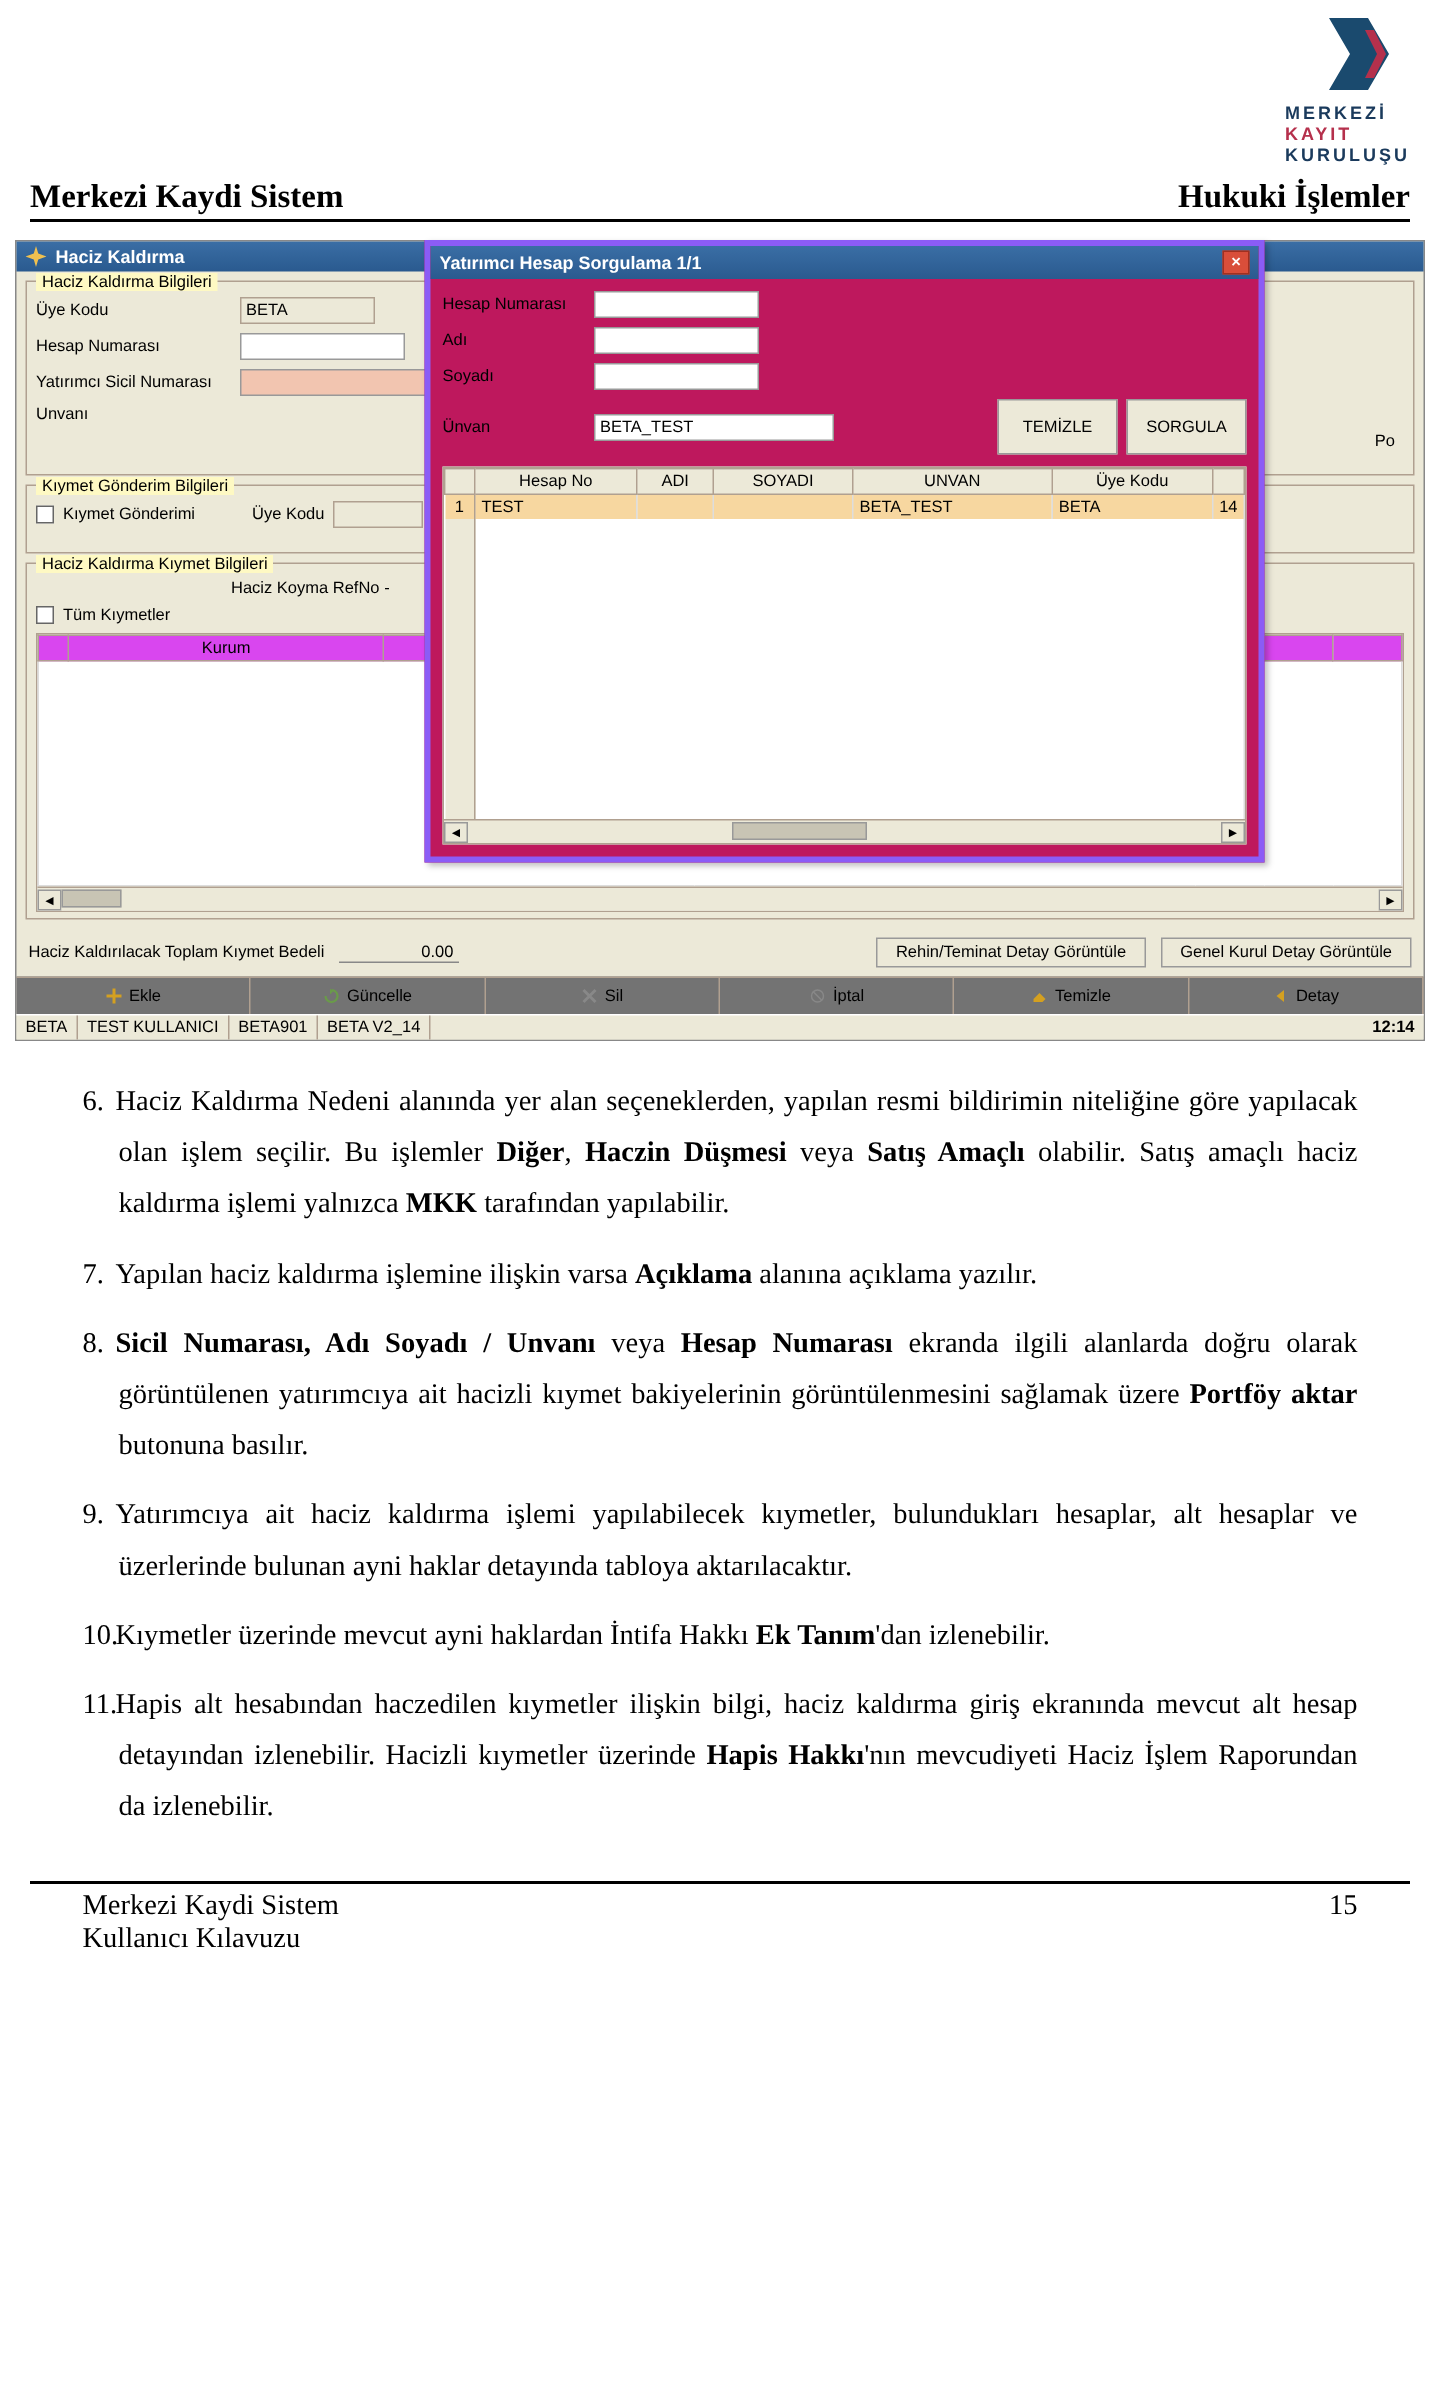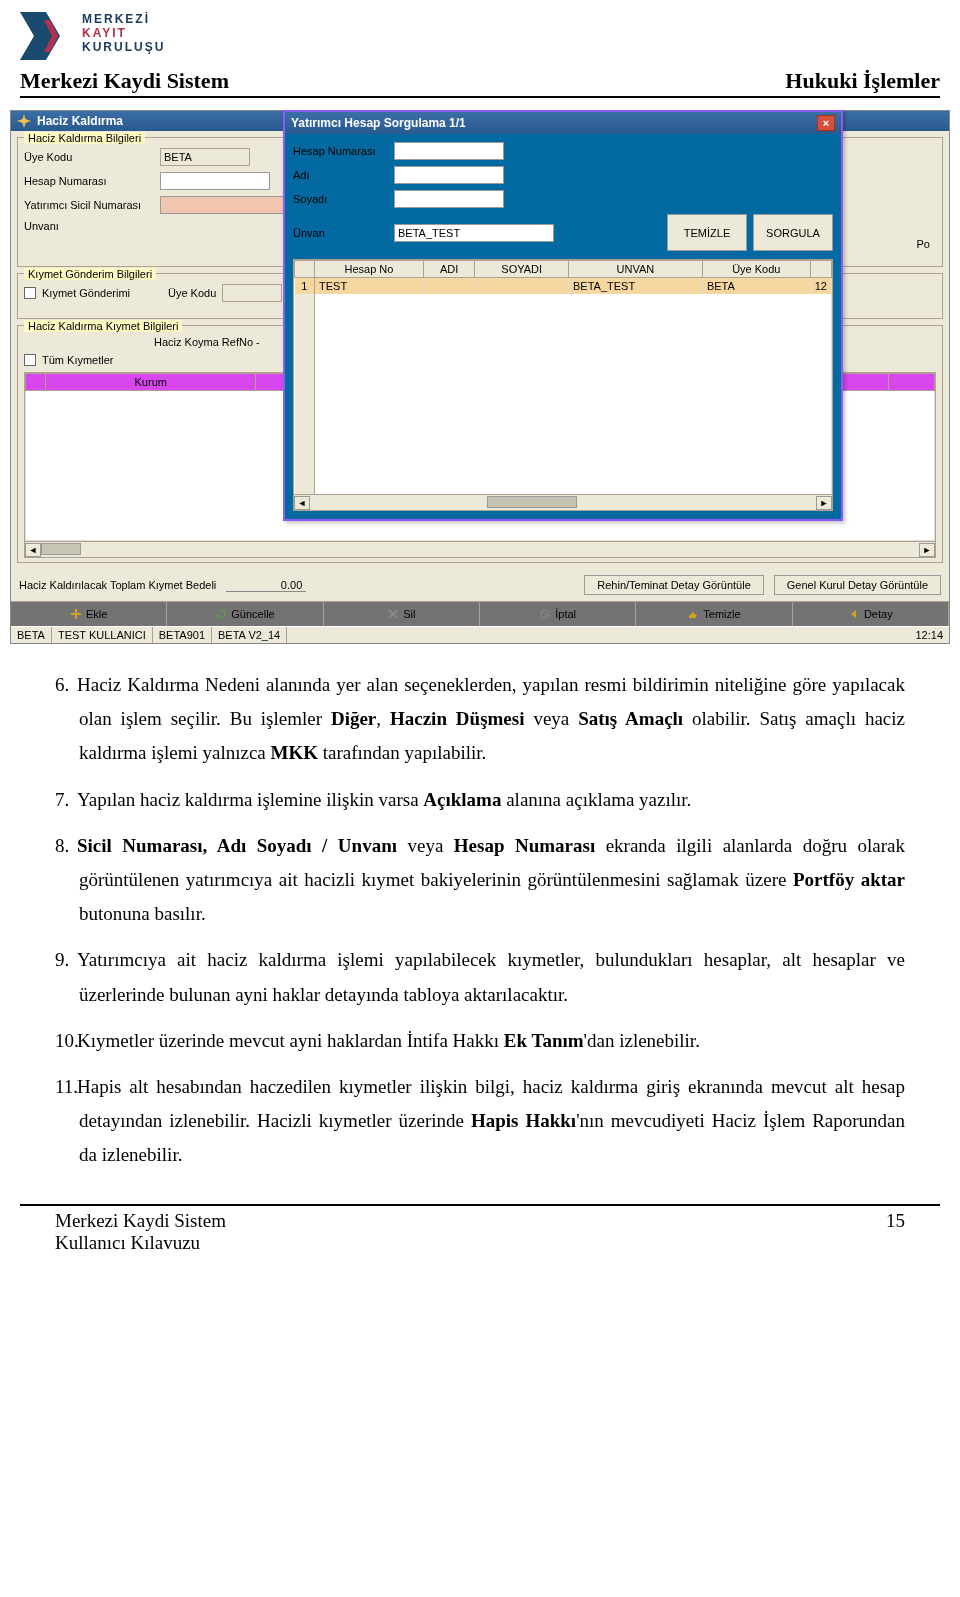--- a/index.html
+++ b/index.html
@@ -1,20 +1,20 @@
 <!DOCTYPE html>
 <html><head>
 <meta charset="utf-8">
 <style>
   * { box-sizing: border-box; margin: 0; padding: 0; }
   body { font-family: Arial, sans-serif; background: #fff; width: 960px; margin: 0 auto; color: #000; }
   
   
   .page-header { padding: 12px 20px 4px; }
-  .logo-row { display: flex; align-items: flex-start; gap: 8px; margin-bottom: 8px; }
+  .logo-row { display: flex; align-items: flex-end; gap: 8px; margin-bottom: 8px; flex-direction: column; }
   .logo-mark { width: 54px; height: 48px; position: relative; }
   .logo-text { display: flex; flex-direction: column; gap: 0; }
   .logo-text span { font-size: 12px; font-weight: bold; color: #1a3a5c; letter-spacing: 2px; }
   .logo-text .red { color: #b5304c; }
   .header-titles { display: flex; justify-content: space-between; font-family: "Times New Roman", serif; font-size: 22px; font-weight: bold; border-bottom: 2px solid #000; padding-bottom: 2px; }
   
   
   .screenshot-wrap { padding: 8px 10px 0; }
   .app-window { border: 1px solid #888; background: #ece9d8; font-family: Tahoma, sans-serif; font-size: 11px; position: relative; }
   .titlebar { background: linear-gradient(#3a6ea5, #2a5a8f); color: #fff; padding: 3px 6px; display: flex; align-items: center; gap: 6px; font-weight: bold; font-size: 12px; }
@@ -23,21 +23,21 @@
   .fieldset-legend { position: relative; top: -12px; background: #fef9c3; padding: 0 4px; font-size: 11px; display: inline-block; }
   .fieldset-inner { margin-top: -8px; }
   .form-row { display: flex; align-items: center; margin-bottom: 6px; gap: 6px; }
   .form-row label { width: 130px; font-size: 11px; }
   .form-row input.txt { height: 18px; border: 1px solid #999; background: #fff; padding: 0 3px; font-size: 11px; }
   .form-row input.txt.readonly { background: #ece9d8; border: 1px solid #b0a090; }
   .form-row input.txt.salmon { background: #f2c5b0; }
   .form-row .checkbox { width: 12px; height: 12px; border: 1px solid #666; background: #fff; display: inline-block; }
   
   
-  .overlay-window { position: absolute; top: -1px; left: 272px; width: 560px; border: 2px solid #8b5cf6; background: #0369a1; box-shadow: 2px 2px 4px rgba(0,0,0,0.25); }
+  .overlay-window { position: absolute; top: -1px; left: 272px; width: 560px; border: 4px solid #8b5cf6; background: #be185d; box-shadow: 2px 2px 4px rgba(0,0,0,0.25); }
   .overlay-title { background: linear-gradient(#3a6ea5, #2a5a8f); color: #fff; padding: 3px 6px; display: flex; justify-content: space-between; align-items: center; font-weight: bold; font-size: 12px; }
   .close-btn { width: 18px; height: 16px; background: #d94e3a; border: 1px solid #a03020; color: #fff; font-size: 11px; text-align: center; line-height: 14px; font-weight: bold; cursor: default; }
   .overlay-body { padding: 8px; }
   .overlay-form .form-row label { width: 95px; }
   .overlay-btn { width: 80px; height: 37px; border: 1px solid #999; background: #ece9d8; font-size: 11px; cursor: default; }
   .result-grid { margin-top: 8px; border: 1px solid #b0a090; background: #fff; font-size: 11px; }
   .result-grid table { width: 100%; border-collapse: collapse; }
   .result-grid th { background: #ece9d8; border: 1px solid #b0a090; padding: 2px 4px; font-weight: normal; font-size: 11px; }
   .result-grid td { border-right: 1px solid #ddd; padding: 2px 4px; height: 16px; }
   .result-grid .rownum { width: 20px; background: #ece9d8; border-right: 1px solid #b0a090; text-align: center; }
@@ -57,21 +57,21 @@
   
   .total-row { display: flex; align-items: center; padding: 6px 8px; gap: 10px; font-size: 11px; }
   .total-row .value { border-bottom: 1px solid #888; width: 80px; text-align: right; padding-right: 4px; }
   .total-row .detail-btn { height: 20px; border: 1px solid #999; background: #ece9d8; font-size: 11px; padding: 0 12px; cursor: default; }
   
   .toolbar { display: flex; border-top: 1px solid #b0a090; background: #737373; }
   .toolbar .tb-btn { flex: 1; display: flex; align-items: center; justify-content: center; gap: 4px; height: 24px; border-right: 1px solid #b0a090; font-size: 11px; cursor: default; }
   .toolbar .tb-btn .ico { width: 12px; height: 12px; display: inline-block; }
   .statusbar { display: flex; border-top: 1px solid #fff; background: #ece9d8; font-size: 11px; }
   .statusbar .cell { border-right: 1px solid #b0a090; padding: 2px 6px; }
-  .statusbar .cell:last-child { margin-left: auto; border-right: none; }
+  .statusbar .cell:last-child { margin-left: auto; border-right: none; font-weight: bold; }
   
   
   .body-text { padding: 24px 55px 20px; font-family: "Times New Roman", serif; font-size: 19px; line-height: 1.8; text-align: justify; }
   .body-text ol { list-style: none; }
   .body-text ol li { margin-bottom: 12px; text-indent: -24px; padding-left: 24px; }
   .body-text .num { display: inline-block; width: 22px; text-indent: 0; }
   .body-text b { font-weight: bold; }
   .hr-bottom { border-top: 2px solid #000; margin: 0 20px; }
   
   
@@ -282,21 +282,21 @@
               <th>Üye Kodu</th>
               <th style="width:20px"></th>
             </tr>
             <tr class="highlight">
               <td class="rownum">1</td>
               <td>TEST</td>
               <td></td>
               <td></td>
               <td>BETA_TEST</td>
               <td>BETA</td>
-              <td>12</td>
+              <td>14</td>
             </tr>
             <tr class="empty-rows">
                   <td class="rownum"></td>
                   <td colspan="6"></td>
                 </tr>
           </tbody>
             </table>
           <div class="grid-scroll">
             <span class="arrow">◄</span>
             <span class="track">

